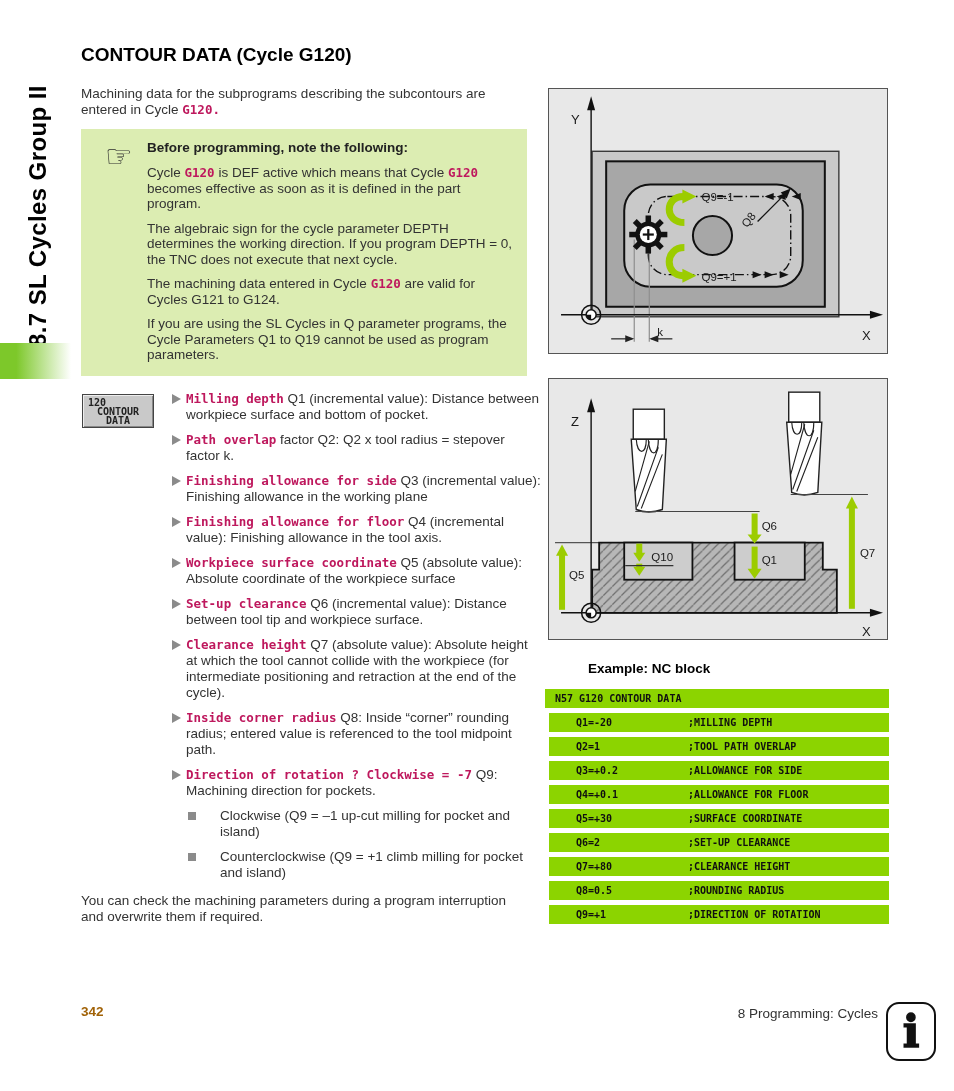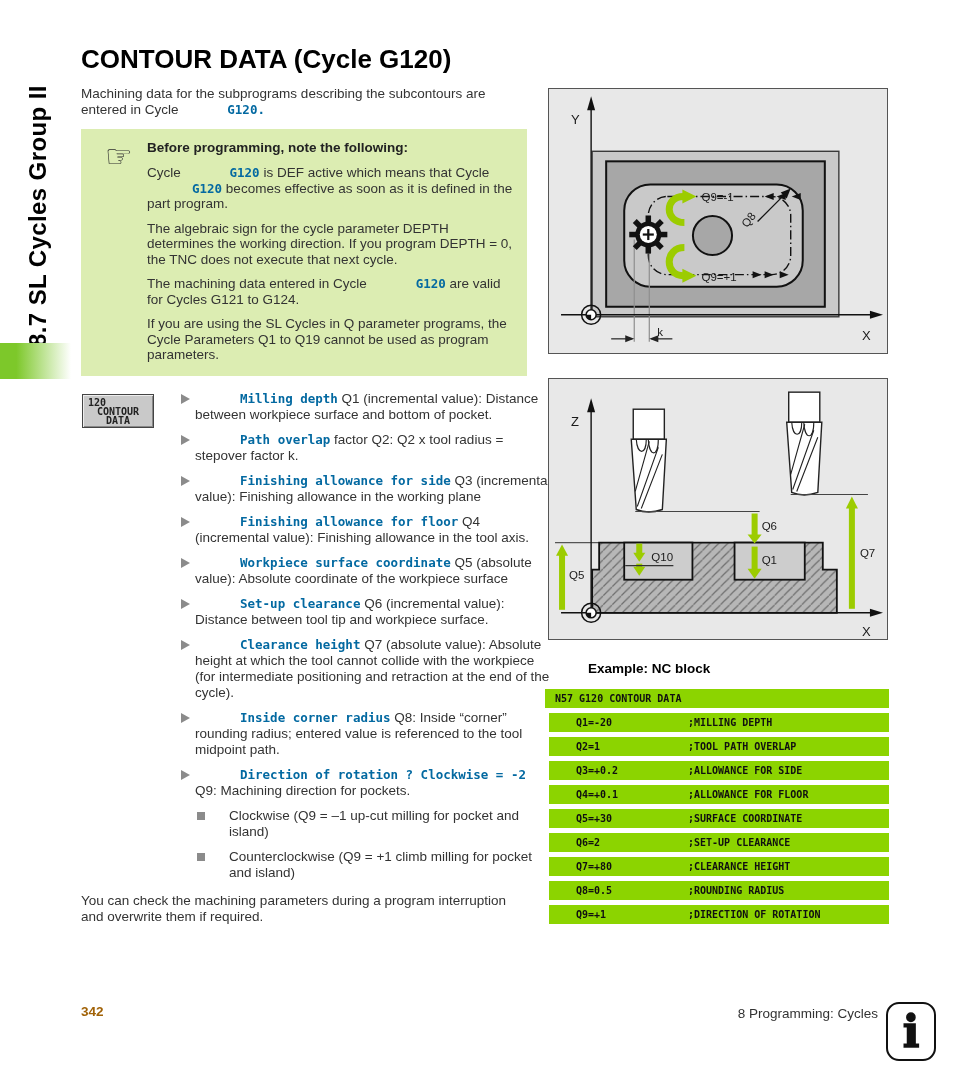--- a/index.html
+++ b/index.html
@@ -7,44 +7,44 @@
   body { font-family:"Liberation Sans", sans-serif; color:#1a1a1a; }
   .page { position:relative; width:954px; height:1091px; background:#fff; overflow:hidden; }
 
   
   .sidebar-label { position:absolute; left:24px; top:347px; transform-origin:0 0;
     transform:rotate(-90deg); white-space:nowrap; font-weight:bold; font-size:24px;
     letter-spacing:.4px; color:#000; }
   .gradient-bar { position:absolute; left:0; top:343px; width:74px; height:36px;
     background:linear-gradient(to right,#7dc82a 0%,#7dc82a 22%,#ffffff 96%); }
 
-  .page-title { position:absolute; left:81px; top:44px; font-size:26px; font-weight:bold; color:#000; }
+  .page-title { position:absolute; left:81px; top:44px; font-size:19px; font-weight:bold; color:#000; }
 
   .body-text { font-size:13.5px; line-height:16px; color:#333; }
   .intro { position:absolute; left:81px; top:86px; width:452px; }
 
-  .mb { font-family:"DejaVu Sans Mono", monospace; font-weight:bold; font-size:12.5px; color:#0369a1;margin-left:45px; }
+  .mb { font-family:"DejaVu Sans Mono", monospace; font-weight:bold; font-size:12.5px; color:#be185d; }
 
   .note-box { position:absolute; left:81px; top:129px; width:446px; height:247px;
     background:#dcedb2; display:flex; padding:11px 14px 10px 10px; }
   .note-icon-col { width:56px; flex:none; text-align:center; }
   .hand-icon { font-size:31px; line-height:34px; color:#2c2c2c; }
   .note-text-col { flex:1; }
   .note-heading { font-size:13.5px; font-weight:bold; color:#222; line-height:16px; margin-bottom:9px; }
   .note-p { font-size:13.5px; line-height:15.5px; color:#333; margin-bottom:9px; }
   .note-p:last-child { margin-bottom:0; }
 
   .softkey { position:absolute; left:82px; top:394px; width:72px; height:34px;
     background:#c9c9c9; border:1px solid #444; box-shadow:inset 1px 1px 0 #eee, inset -1px -1px 0 #888;
     font-family:"DejaVu Sans Mono", monospace; font-weight:bold; font-size:10px; line-height:9px;
     color:#222; padding-top:3px; }
   .softkey .l1 { padding-left:5px; }
   .softkey .l2, .softkey .l3 { text-align:center; }
 
-  .param-list { position:absolute; left:181px; top:391px; width:370px; list-style:none; }
+  .param-list { position:absolute; left:172px; top:391px; width:370px; list-style:none; }
   .param-list li { position:relative; padding-left:14px; margin-bottom:9px; font-size:13.5px; line-height:16px; color:#333; }
   .tri { position:absolute; left:0; top:3px; width:0; height:0;
     border-left:9px solid #8b8b8b; border-top:5px solid transparent; border-bottom:5px solid transparent; }
   .param-list li.sub { margin-left:16px; padding-left:32px; }
   .sq { position:absolute; left:0; top:4px; width:8px; height:8px; background:#8b8b8b; }
 
   .closing { position:absolute; left:81px; top:893px; width:445px; }
 
   .page-number { position:absolute; left:81px; top:1004px; font-size:13.5px; font-weight:bold; color:#a16207; }
   .footer-chapter { position:absolute; left:548px; top:1006px; width:330px; text-align:right; font-size:13.5px; color:#333; }
@@ -101,21 +101,21 @@
 
   <ul class="param-list">
     <li><span class="tri"></span><span><span class="mb">Milling depth</span><span> Q1 (incremental value): Distance between workpiece surface and bottom of pocket.</span></span></li>
     <li><span class="tri"></span><span><span class="mb">Path overlap</span><span> factor Q2: Q2 x tool radius = stepover factor k.</span></span></li>
     <li><span class="tri"></span><span><span class="mb">Finishing allowance for side</span><span> Q3 (incremental value): Finishing allowance in the working plane</span></span></li>
     <li><span class="tri"></span><span><span class="mb">Finishing allowance for floor</span><span> Q4 (incremental value): Finishing allowance in the tool axis.</span></span></li>
     <li><span class="tri"></span><span><span class="mb">Workpiece surface coordinate</span><span> Q5 (absolute value): Absolute coordinate of the workpiece surface</span></span></li>
     <li><span class="tri"></span><span><span class="mb">Set-up clearance</span><span> Q6 (incremental value): Distance between tool tip and workpiece surface.</span></span></li>
     <li><span class="tri"></span><span><span class="mb">Clearance height</span><span> Q7 (absolute value): Absolute height at which the tool cannot collide with the workpiece (for intermediate positioning and retraction at the end of the cycle).</span></span></li>
     <li><span class="tri"></span><span><span class="mb">Inside corner radius</span><span> Q8: Inside “corner” rounding radius; entered value is referenced to the tool midpoint path.</span></span></li>
-    <li><span class="tri"></span><span><span class="mb">Direction of rotation ? Clockwise = -2</span><span> Q9: Machining direction for pockets.</span></span></li>
+    <li><span class="tri"></span><span><span class="mb">Direction of rotation ? Clockwise = -7</span><span> Q9: Machining direction for pockets.</span></span></li>
     <li class="sub"><span class="sq"></span><span>Clockwise (Q9 = –1 up-cut milling for pocket and island)</span></li>
     <li class="sub"><span class="sq"></span><span>Counterclockwise (Q9 = +1 climb milling for pocket and island)</span></li>
   </ul>
 
   <p class="closing body-text">You can check the machining parameters during a program interruption and overwrite them if required.</p>
 
   <div class="frame frame-top">
     <svg viewBox="0 0 337 263">
 
       <rect x="43" y="62" width="246" height="165" fill="#c9c9c9" stroke="#3a3a3a" stroke-width="1.4"></rect>

